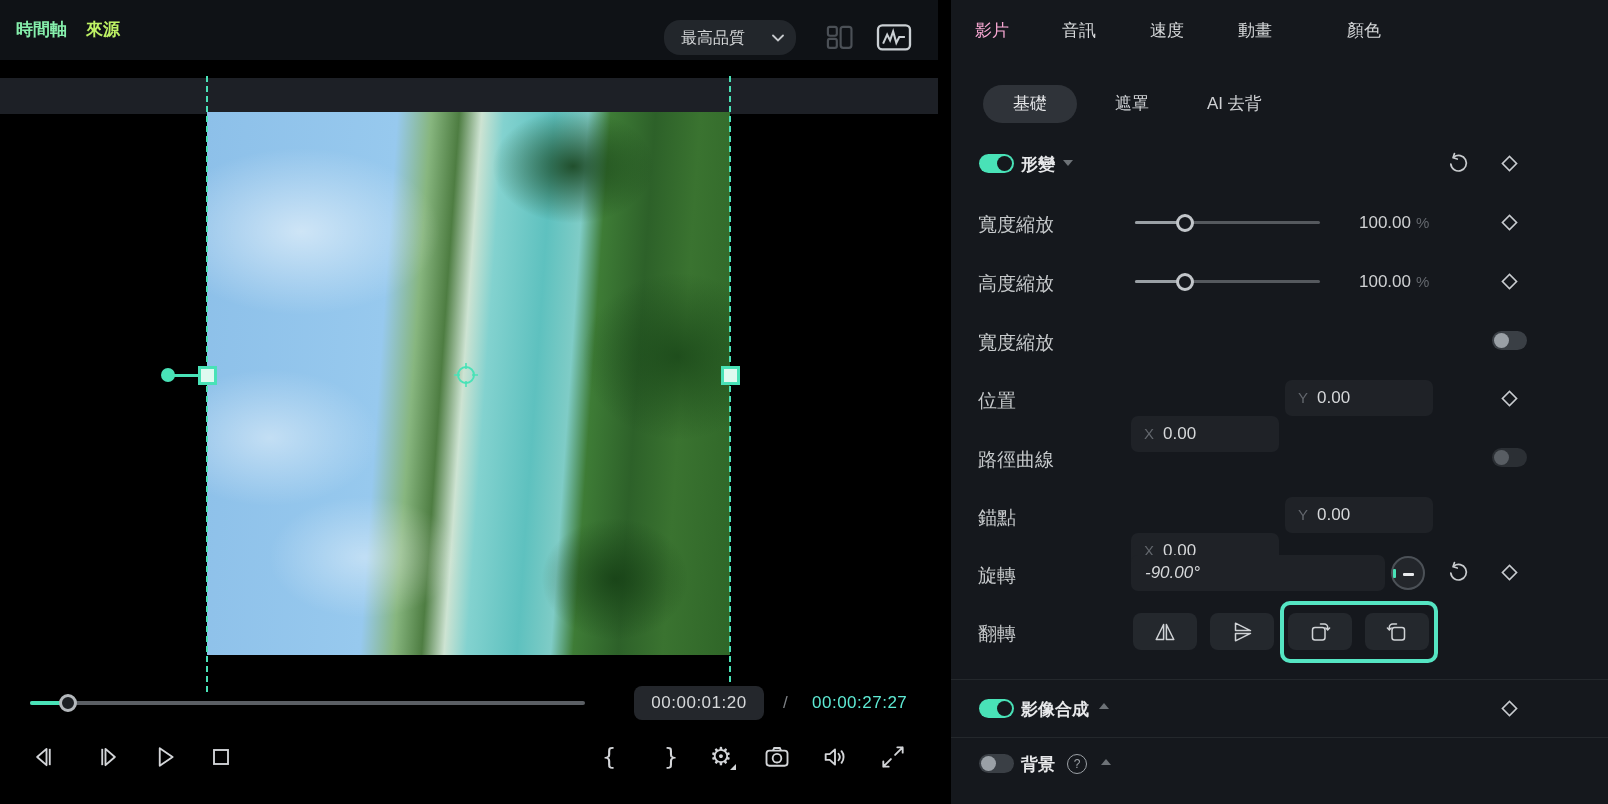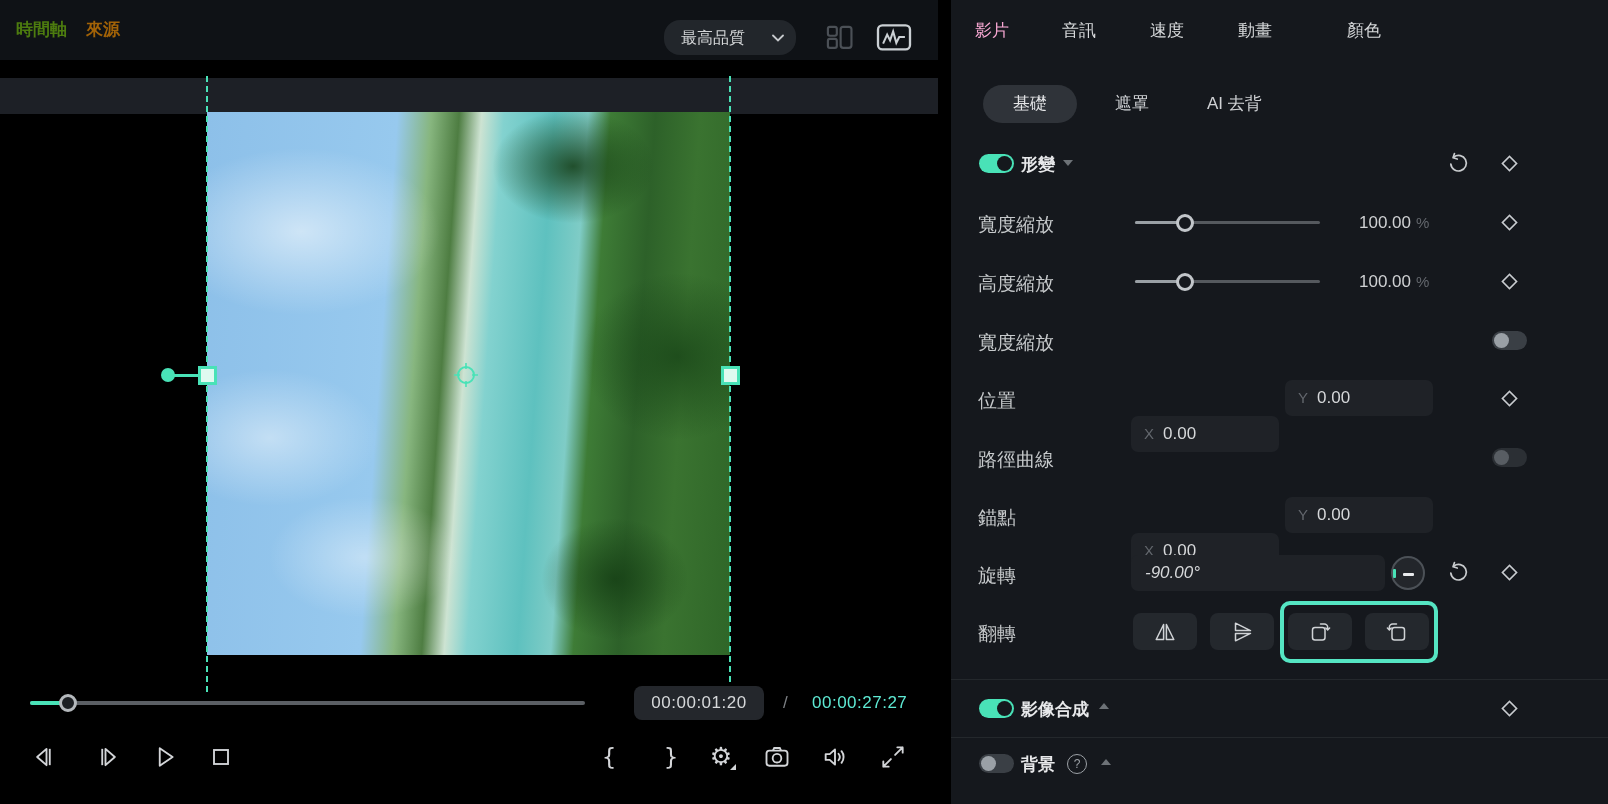--- a/index.html
+++ b/index.html
@@ -1,22 +1,22 @@
 <!DOCTYPE html>
 <html><head>
 <meta charset="utf-8">
 <style>
   html,body{margin:0;padding:0;background:#000;}
   #app{position:relative;width:1608px;height:804px;overflow:hidden;background:#000;
        font-family:"Liberation Sans","DejaVu Sans",sans-serif;-webkit-font-smoothing:antialiased;}
   
   #left{position:absolute;left:0;top:0;width:938px;height:804px;background:#000;}
   #topbar{position:absolute;left:0;top:0;width:938px;height:60px;background:#0f1216;}
-  .top-tab{position:absolute;top:0;height:60px;line-height:60px;font-size:17px;font-weight:bold;color:#a16207;cursor:default;}
-  .top-tab.active{color:#4d7c0f;}
+  .top-tab{position:absolute;top:0;height:60px;line-height:60px;font-size:17px;font-weight:bold;color:#bef264;cursor:default;}
+  .top-tab.active{color:#86efac;}
   #quality{position:absolute;left:664px;top:20px;width:132px;height:35px;background:#22262b;border-radius:16px;color:#d3d5d7;font-size:16px;line-height:35px;}
   #quality .qlabel{padding-left:17px;}
   #quality svg{position:absolute;right:12px;top:14px;}
   .tb-icon{position:absolute;top:21px;width:40px;height:32px;display:flex;align-items:center;justify-content:center;}
   #preview-band{position:absolute;left:0;top:78px;width:938px;height:36px;background:#1d2026;}
   
   #video{position:absolute;left:207px;top:112px;width:523px;height:543px;
     background:
      radial-gradient(38% 22% at 18% 22%, rgba(255,255,255,.55), rgba(255,255,255,0) 70%),
      radial-gradient(30% 18% at 12% 60%, rgba(255,255,255,.45), rgba(255,255,255,0) 70%),

